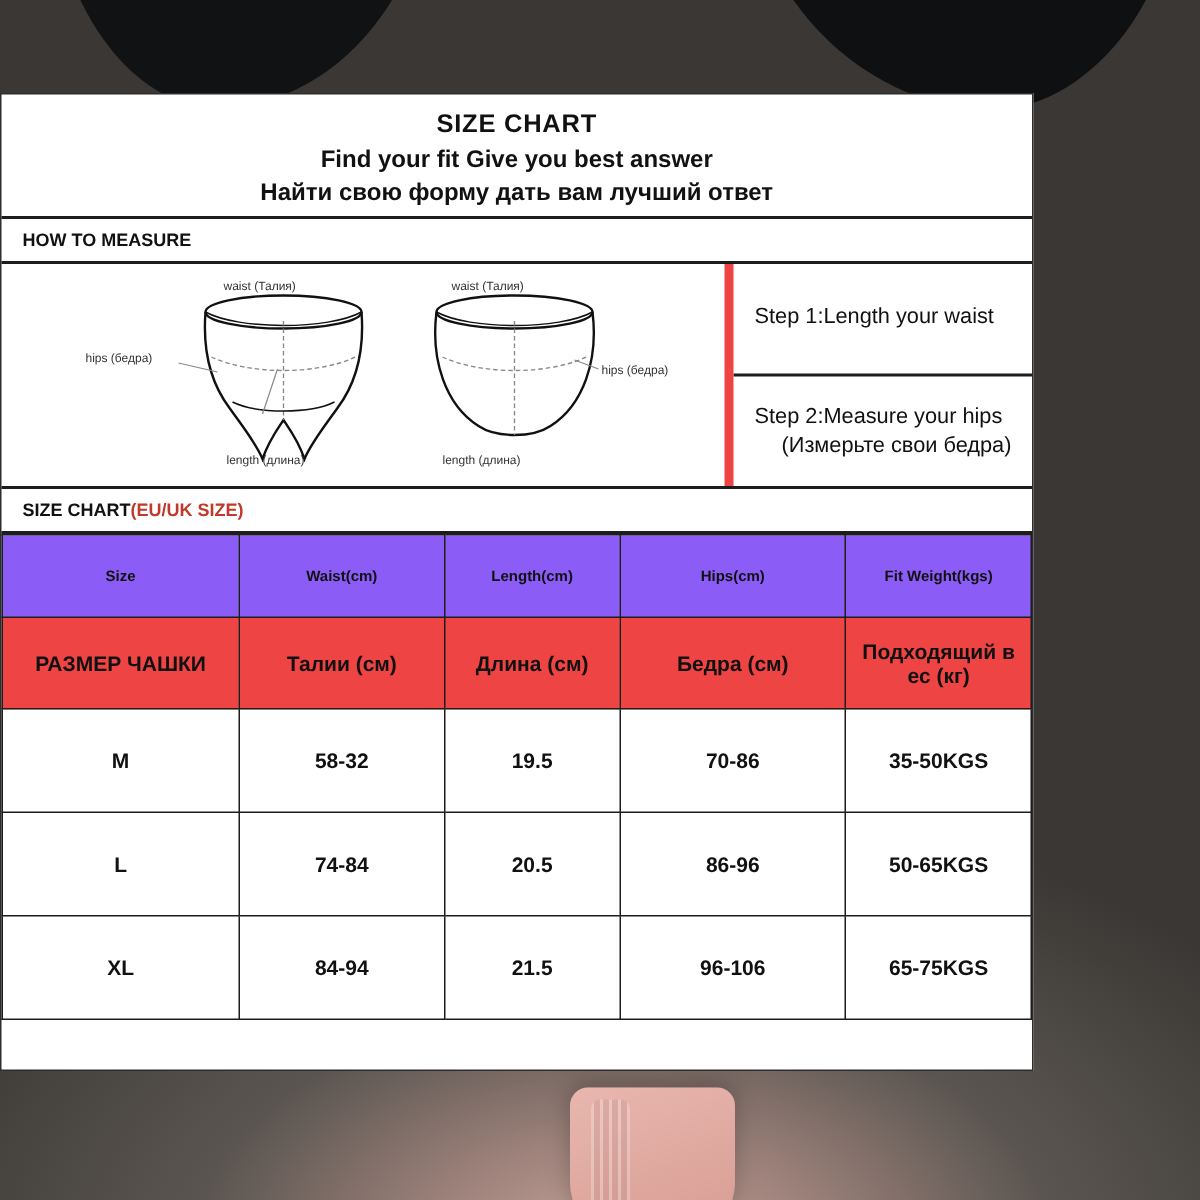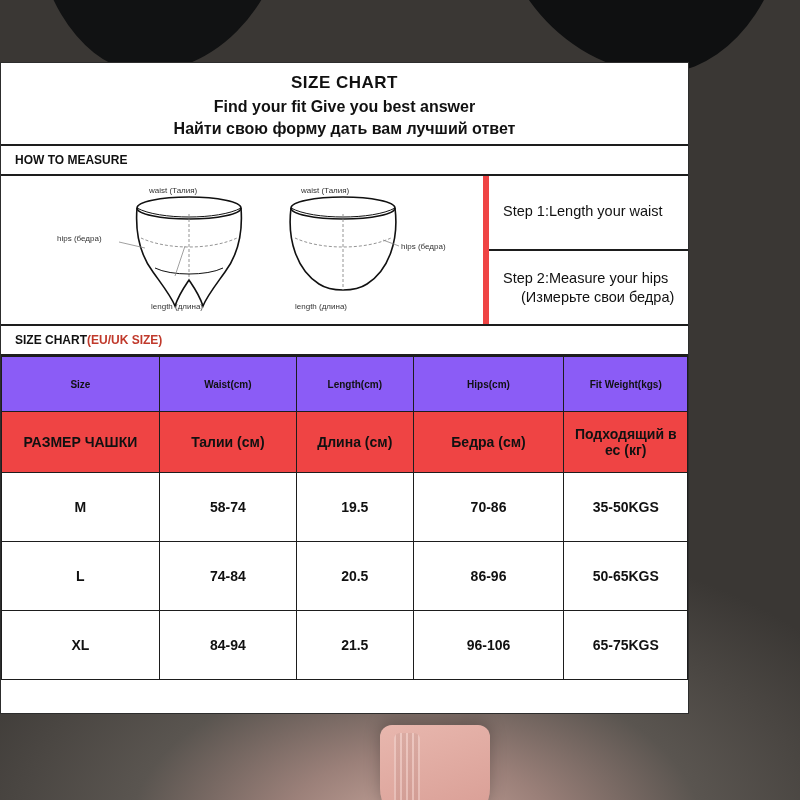--- a/index.html
+++ b/index.html
@@ -277,21 +277,21 @@
           <th class="hdr-ru">РАЗМЕР ЧАШКИ</th>
           <th class="hdr-ru">Талии (см)</th>
           <th class="hdr-ru">Длина (см)</th>
           <th class="hdr-ru">Бедра (см)</th>
           <th class="hdr-ru">Подходящий в ес (кг)</th>
         </tr>
       </thead>
       <tbody>
         <tr>
           <td>M</td>
-          <td>58-74</td>
+          <td>58-32</td>
           <td>19.5</td>
           <td>70-86</td>
           <td>35-50KGS</td>
         </tr>
         <tr>
           <td>L</td>
           <td>74-84</td>
           <td>20.5</td>
           <td>86-96</td>
           <td>50-65KGS</td>

